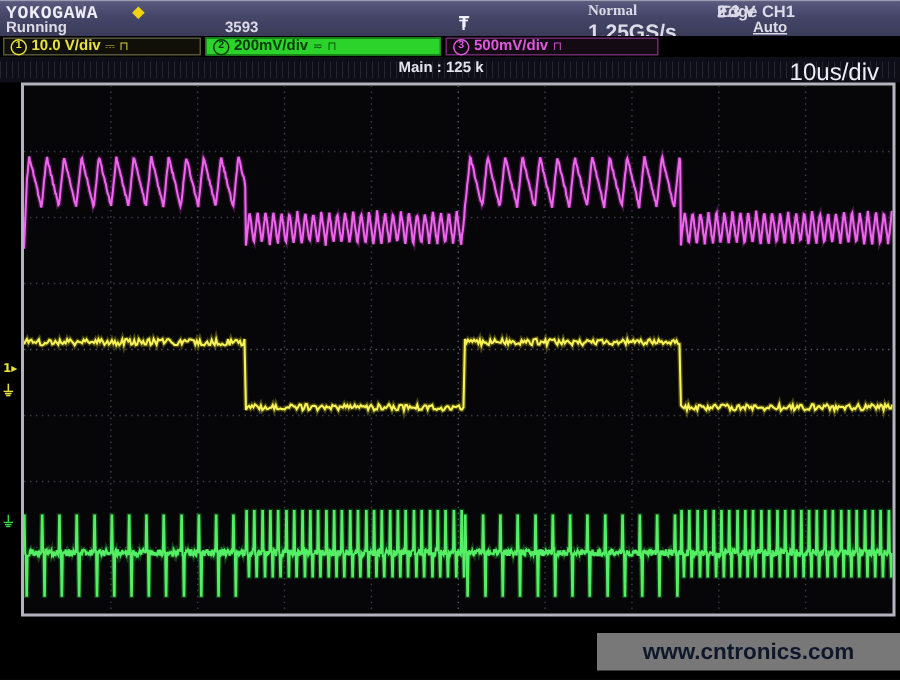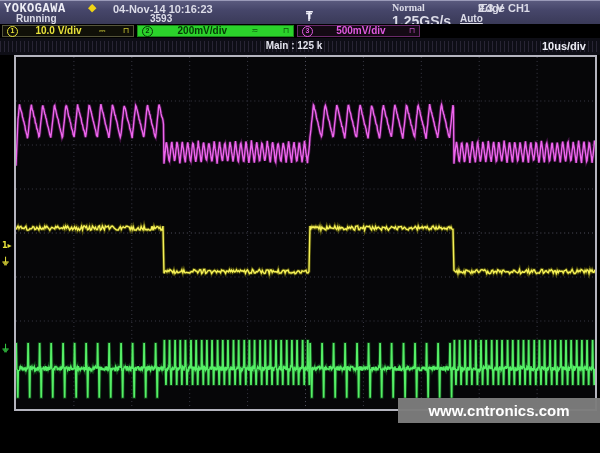--- a/index.html
+++ b/index.html
@@ -11,62 +11,61 @@
   
   #header{
     position:absolute;left:0;top:0;width:600px;height:24px;
     background:linear-gradient(#5a5a7e 0%,#46466a 40%,#3a3a58 100%);
     border-top:1px solid #9a9ab8;box-sizing:border-box;
   }
   #header span{position:absolute;white-space:nowrap;color:#dcdce8;font-weight:bold;}
   .brand{left:4px;top:1px;font-size:12px;letter-spacing:.5px;color:#eeeef6!important;font-family:Liberation Mono, monospace;}
   .diamond{left:88px;top:0px;font-size:11px;color:#f0d414!important;}
   .datetime{left:113px;top:2px;font-size:11px;}
-  .running{left:16px;top:12px;font-size:10px;}
+  .running{left:4px;top:12px;font-size:10px;}
   .acqcount{left:150px;top:12px;font-size:10px;}
   .trigmode{left:392px;top:1px;font-size:10px;font-family:Liberation Serif, serif;}
   .srate{left:392px;top:12px;font-size:14px;}
   .edgeblk{left:478px;top:1px;font-size:11px;display:flex;gap:3px;align-items:center;}
-  .sweep{left:460px;top:12px;font-size:10px;text-decoration:underline;}
+  .sweep{left:502px;top:12px;font-size:10px;text-decoration:underline;}
   .tmark{left:306px;top:11px;font-size:10px;color:#f0f0fa!important;}
   
   #badges{position:absolute;left:0;top:24px;width:600px;height:14px;background:#000;}
   .badge{position:absolute;top:1px;height:12px;display:flex;align-items:center;gap:3px;
-         padding:0 4px;box-sizing:border-box;font-weight:bold;font-size:10px;line-height:12px;justify-content:space-between;}
+         padding:0 4px;box-sizing:border-box;font-weight:bold;font-size:10px;line-height:12px;}
   .badge .chnum{width:9px;height:9px;border-radius:50%;border:1px solid currentColor;
          font-size:7px;display:inline-flex;align-items:center;justify-content:center;flex:none;}
   .badge .mini{font-size:8px;font-weight:normal;opacity:.85;}
   .b1{left:2px;width:132px;background:#101008;color:#e8e23a;border:1px solid #55553a;}
   .b2{left:137px;width:157px;background:#2bd32b;color:#073a07;border:1px solid #1a8a1a;}
-  .b3{left:297px;width:123px;background:#140a14;color:#e05ae0;border:1px solid #6a2a6a;}
+  .b3{left:297px;width:142px;background:#140a14;color:#e05ae0;border:1px solid #6a2a6a;}
   
   #tbar{position:absolute;left:0;top:38px;width:600px;height:17px;background:#0e0e16;}
   #tbar .tex{position:absolute;left:0;top:3px;width:600px;height:11px;
      background:repeating-linear-gradient(90deg,rgba(90,80,110,.35) 0 1px,transparent 1px 4px);}
   #tbar .mainlbl{position:absolute;left:0;right:12px;top:2px;text-align:center;
      font-size:10px;font-weight:bold;color:#e4e4ee;}
-  #tbar .tdiv{position:absolute;right:14px;top:2px;font-size:11px;font-weight:bold;color:#eeeef6;}
+  #tbar .tdiv{position:absolute;right:14px;top:2px;font-size:16px;font-weight:normal;color:#eeeef6;}
   
   #graticule{position:absolute;left:14px;top:55px;width:583px;height:356px;
      background:#060608;border:2px solid #b4b4be;box-sizing:border-box;}
   #scope{position:absolute;left:0;top:0;width:100%;height:100%;}
   
   .marker{position:absolute;font-weight:bold;line-height:1;font-family:"DejaVu Sans",sans-serif;}
   
-  #watermark{position:absolute;left:398px;top:398px;width:202px;height:25px;
+  #watermark{position:absolute;left:398px;top:422px;width:202px;height:25px;
      background:rgba(124,124,124,.97);display:flex;align-items:center;justify-content:center;
-     font-size:15px;font-weight:bold;color:#ffffff;}
+     font-size:15px;font-weight:bold;color:#0f172a;}
 </style>
 </head>
 <body>
 
 <div id="header">
   <span class="brand">YOKOGAWA</span>
   <span class="diamond">◆</span>
-  <span class="datetime">04-Nov-14 10:16:23</span>
   <span class="running">Running</span>
   <span class="acqcount">3593</span>
   <span class="trigmode">Normal</span>
   <span class="srate">1.25GS/s</span>
   <span class="edgeblk">
     <span>Edge CH1</span>
     <svg width="10" height="11" viewBox="0 0 10 11">
       <polyline points="1,9 4.5,9 4.5,2.5 9,2.5" fill="none" stroke="#dcdce8" stroke-width="1.2"></polyline>
       <polygon points="2.8,5 6.2,5 4.5,1.8" fill="#dcdce8"></polygon>
     </svg>

